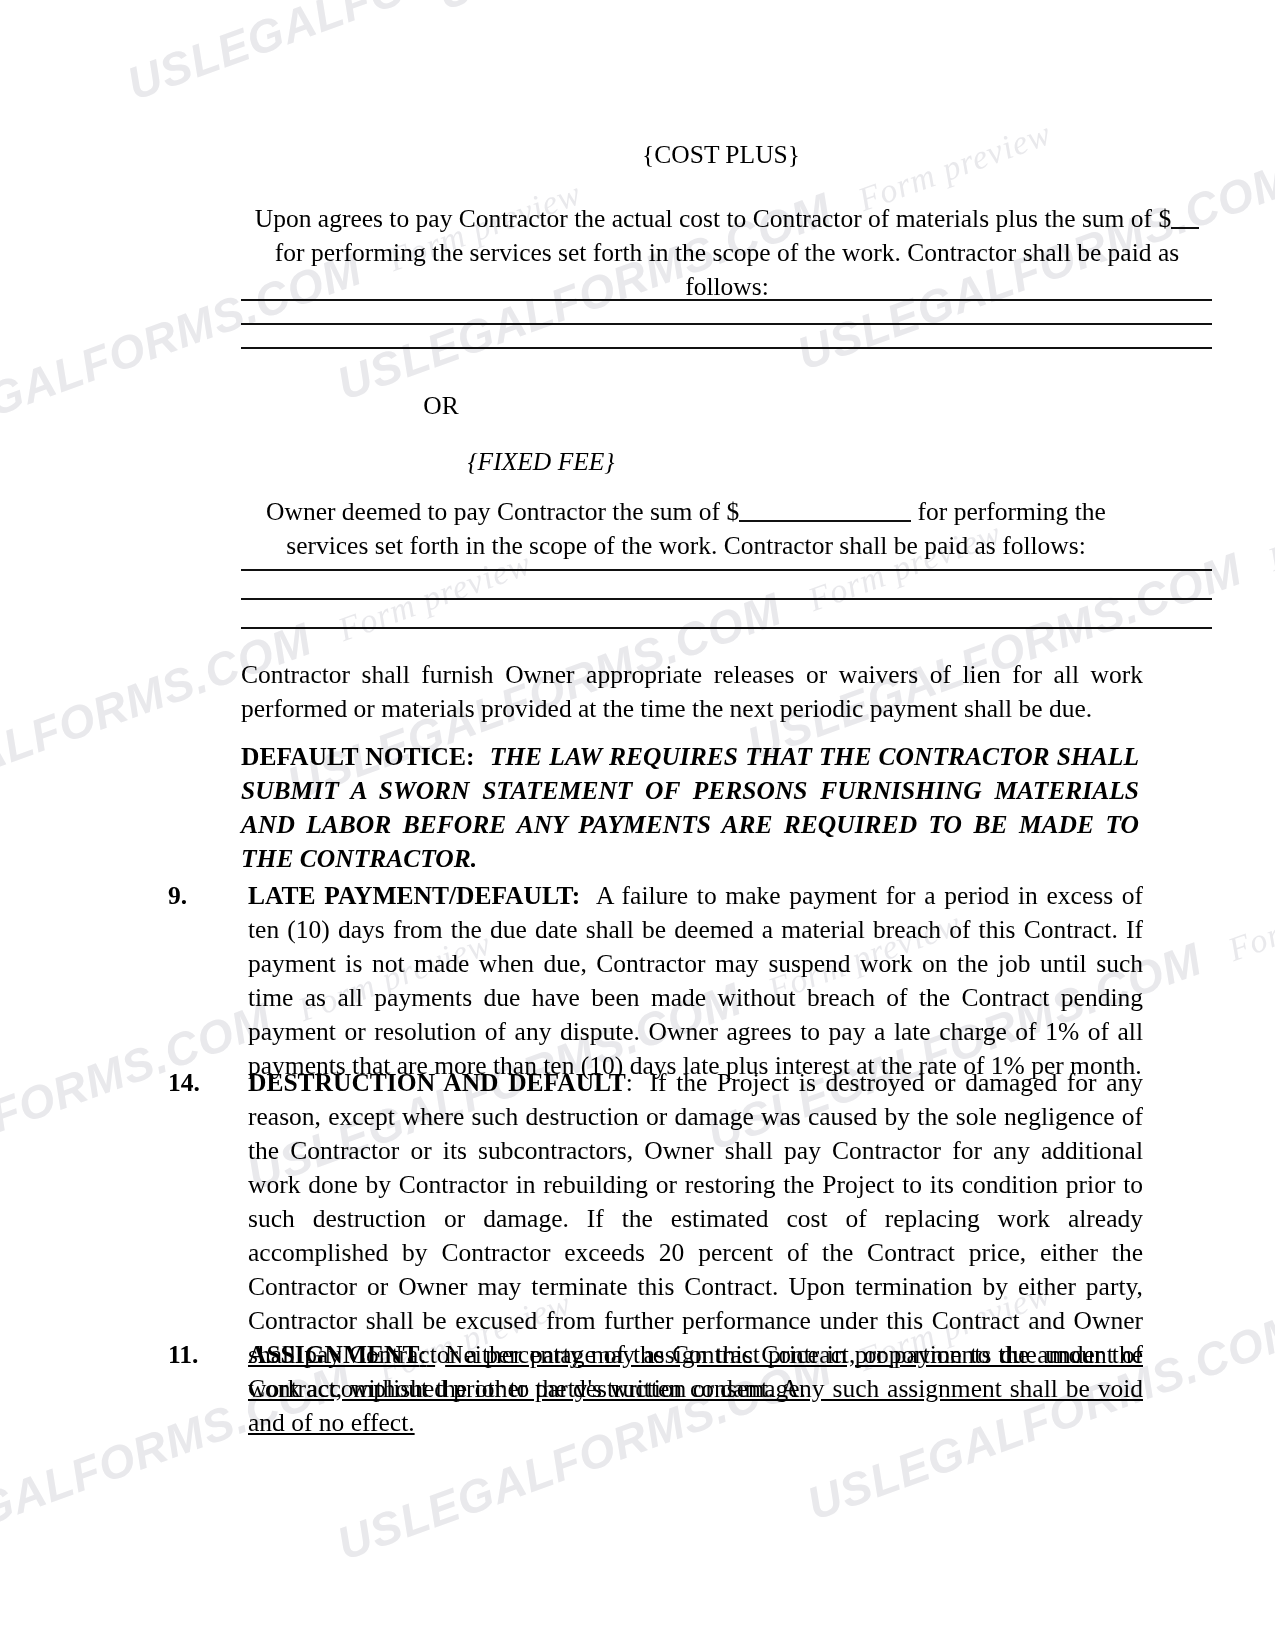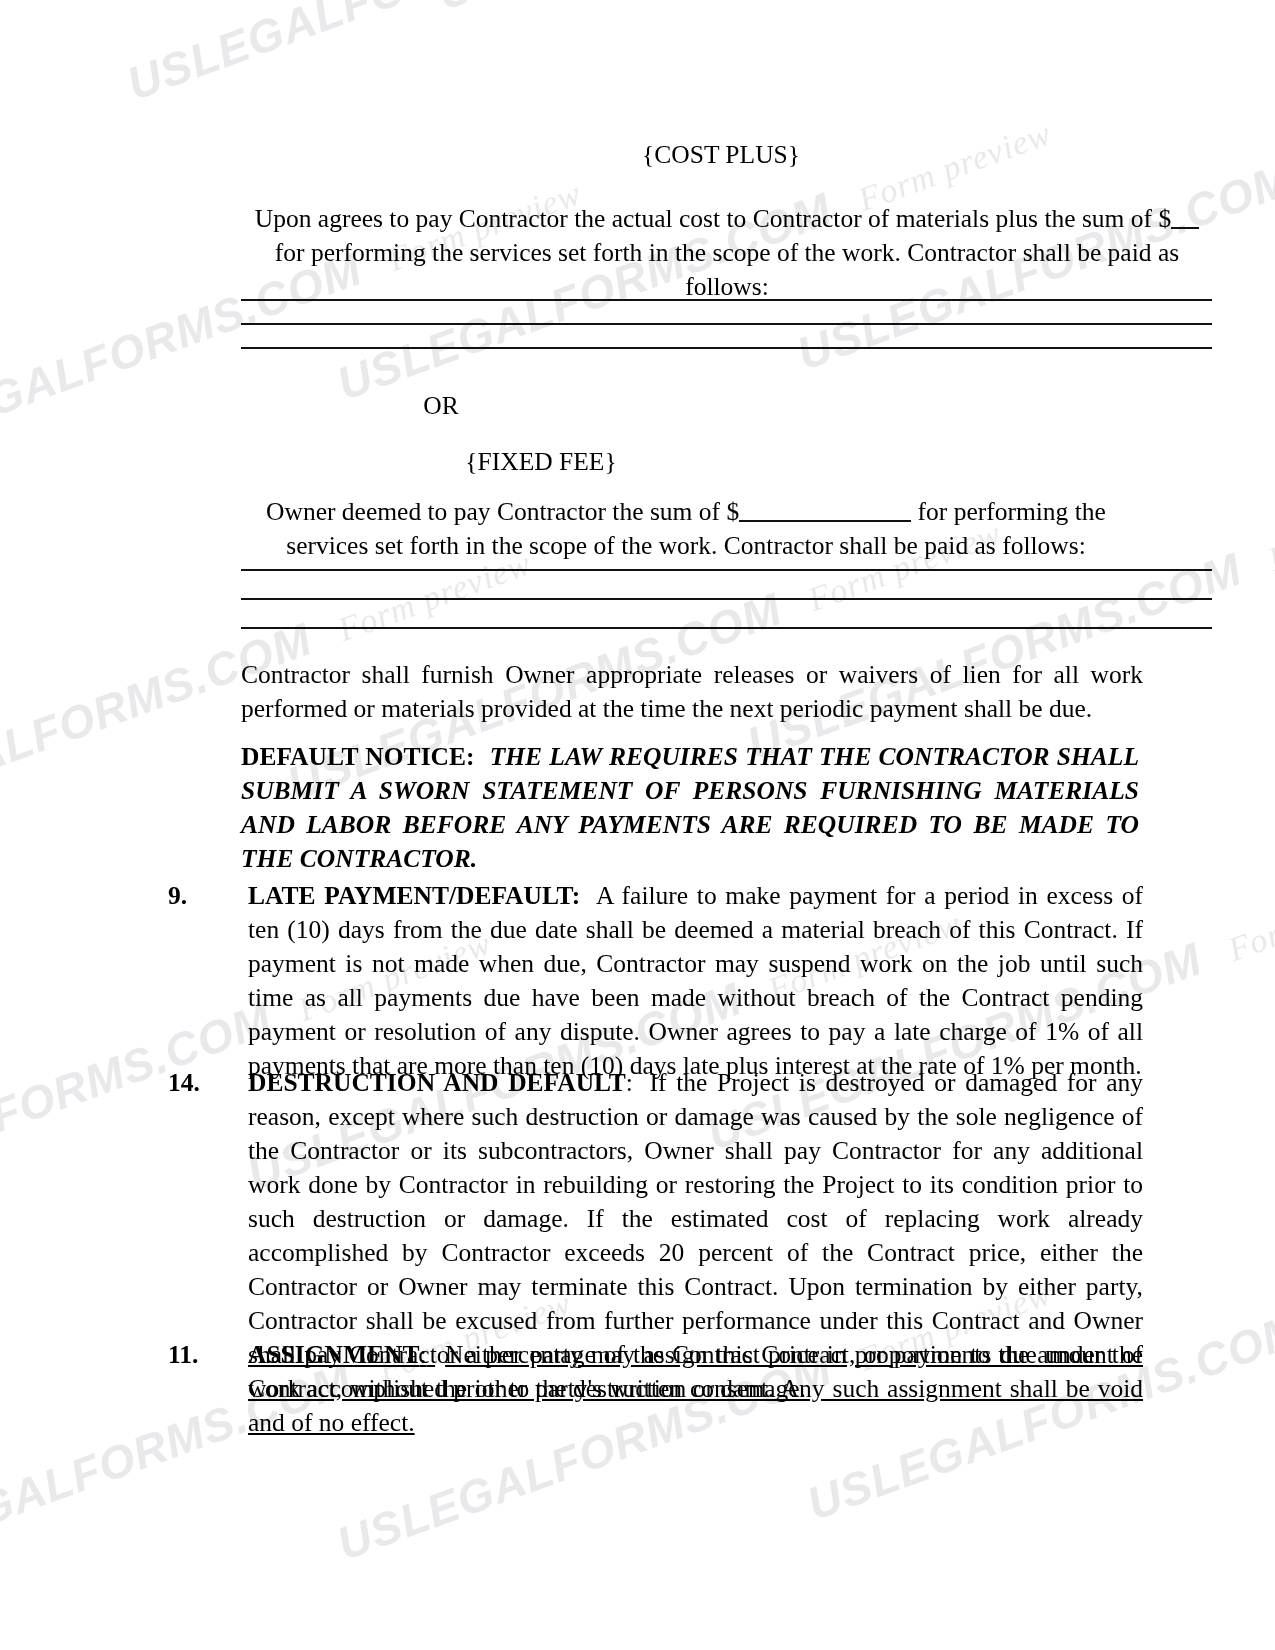--- a/index.html
+++ b/index.html
@@ -208,21 +208,21 @@
       <span>Upon agrees to pay Contractor the actual cost to Contractor of materials plus the sum of $</span><span class="inline-blank-short"></span>
       <span>for performing the services set forth in the scope of the work.  Contractor shall be paid as follows:</span>
     </div>
 
     <div class="rule" style="left:241px; top:299px; width:971px;"></div>
     <div class="rule" style="left:241px; top:323px; width:971px;"></div>
     <div class="rule" style="left:241px; top:347px; width:971px;"></div>
 
     <div class="body-block" style="left:241px; top:389px; width:400px;">OR</div>
 
-    <div class="body-block" style="left:241px; top:445px; width:600px;">{FIXED FEE}</div>
+    <div class="body-block" style="left:241px; top:445px; width:600px;font-style:italic;">{FIXED FEE}</div>
 
     <div class="body-block" style="left:241px; top:495px; width:890px;">
       <span>Owner deemed to pay Contractor the sum of $</span><span class="inline-blank-long"></span>
       <span>for performing the services set forth in the scope of the work.  Contractor shall be paid as follows:</span>
     </div>
 
     <div class="rule" style="left:241px; top:569px; width:971px;"></div>
     <div class="rule" style="left:241px; top:598px; width:971px;"></div>
     <div class="rule" style="left:241px; top:627px; width:971px;"></div>
 

